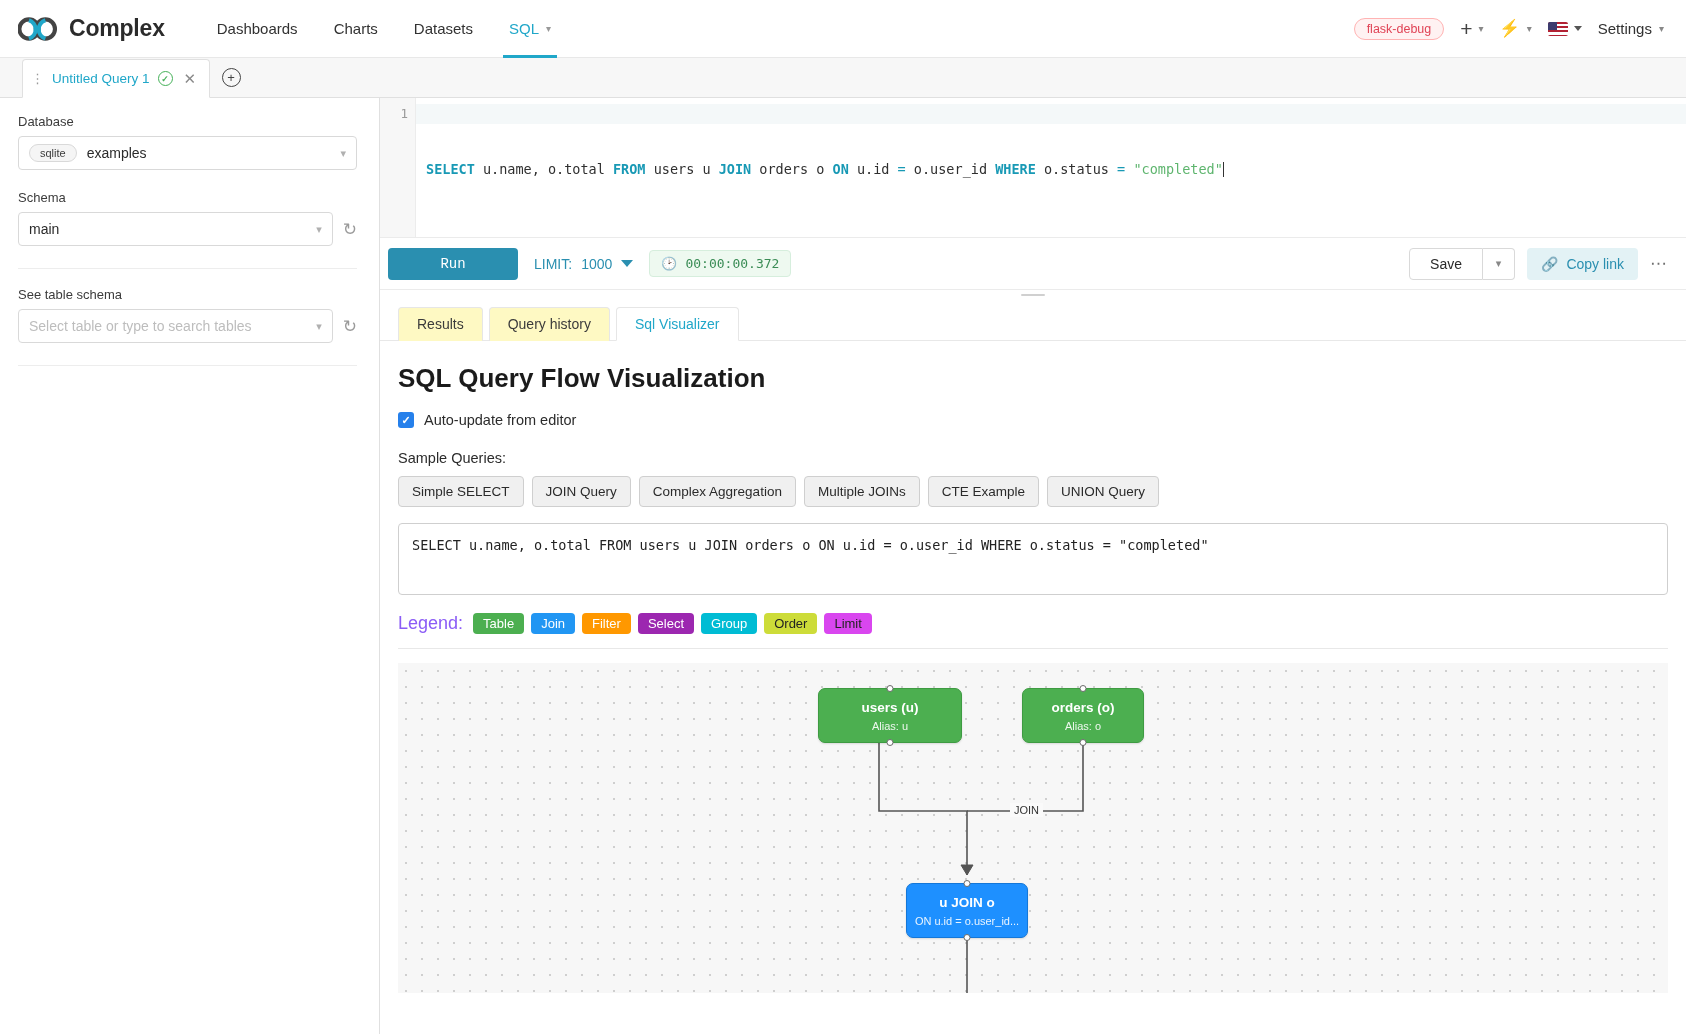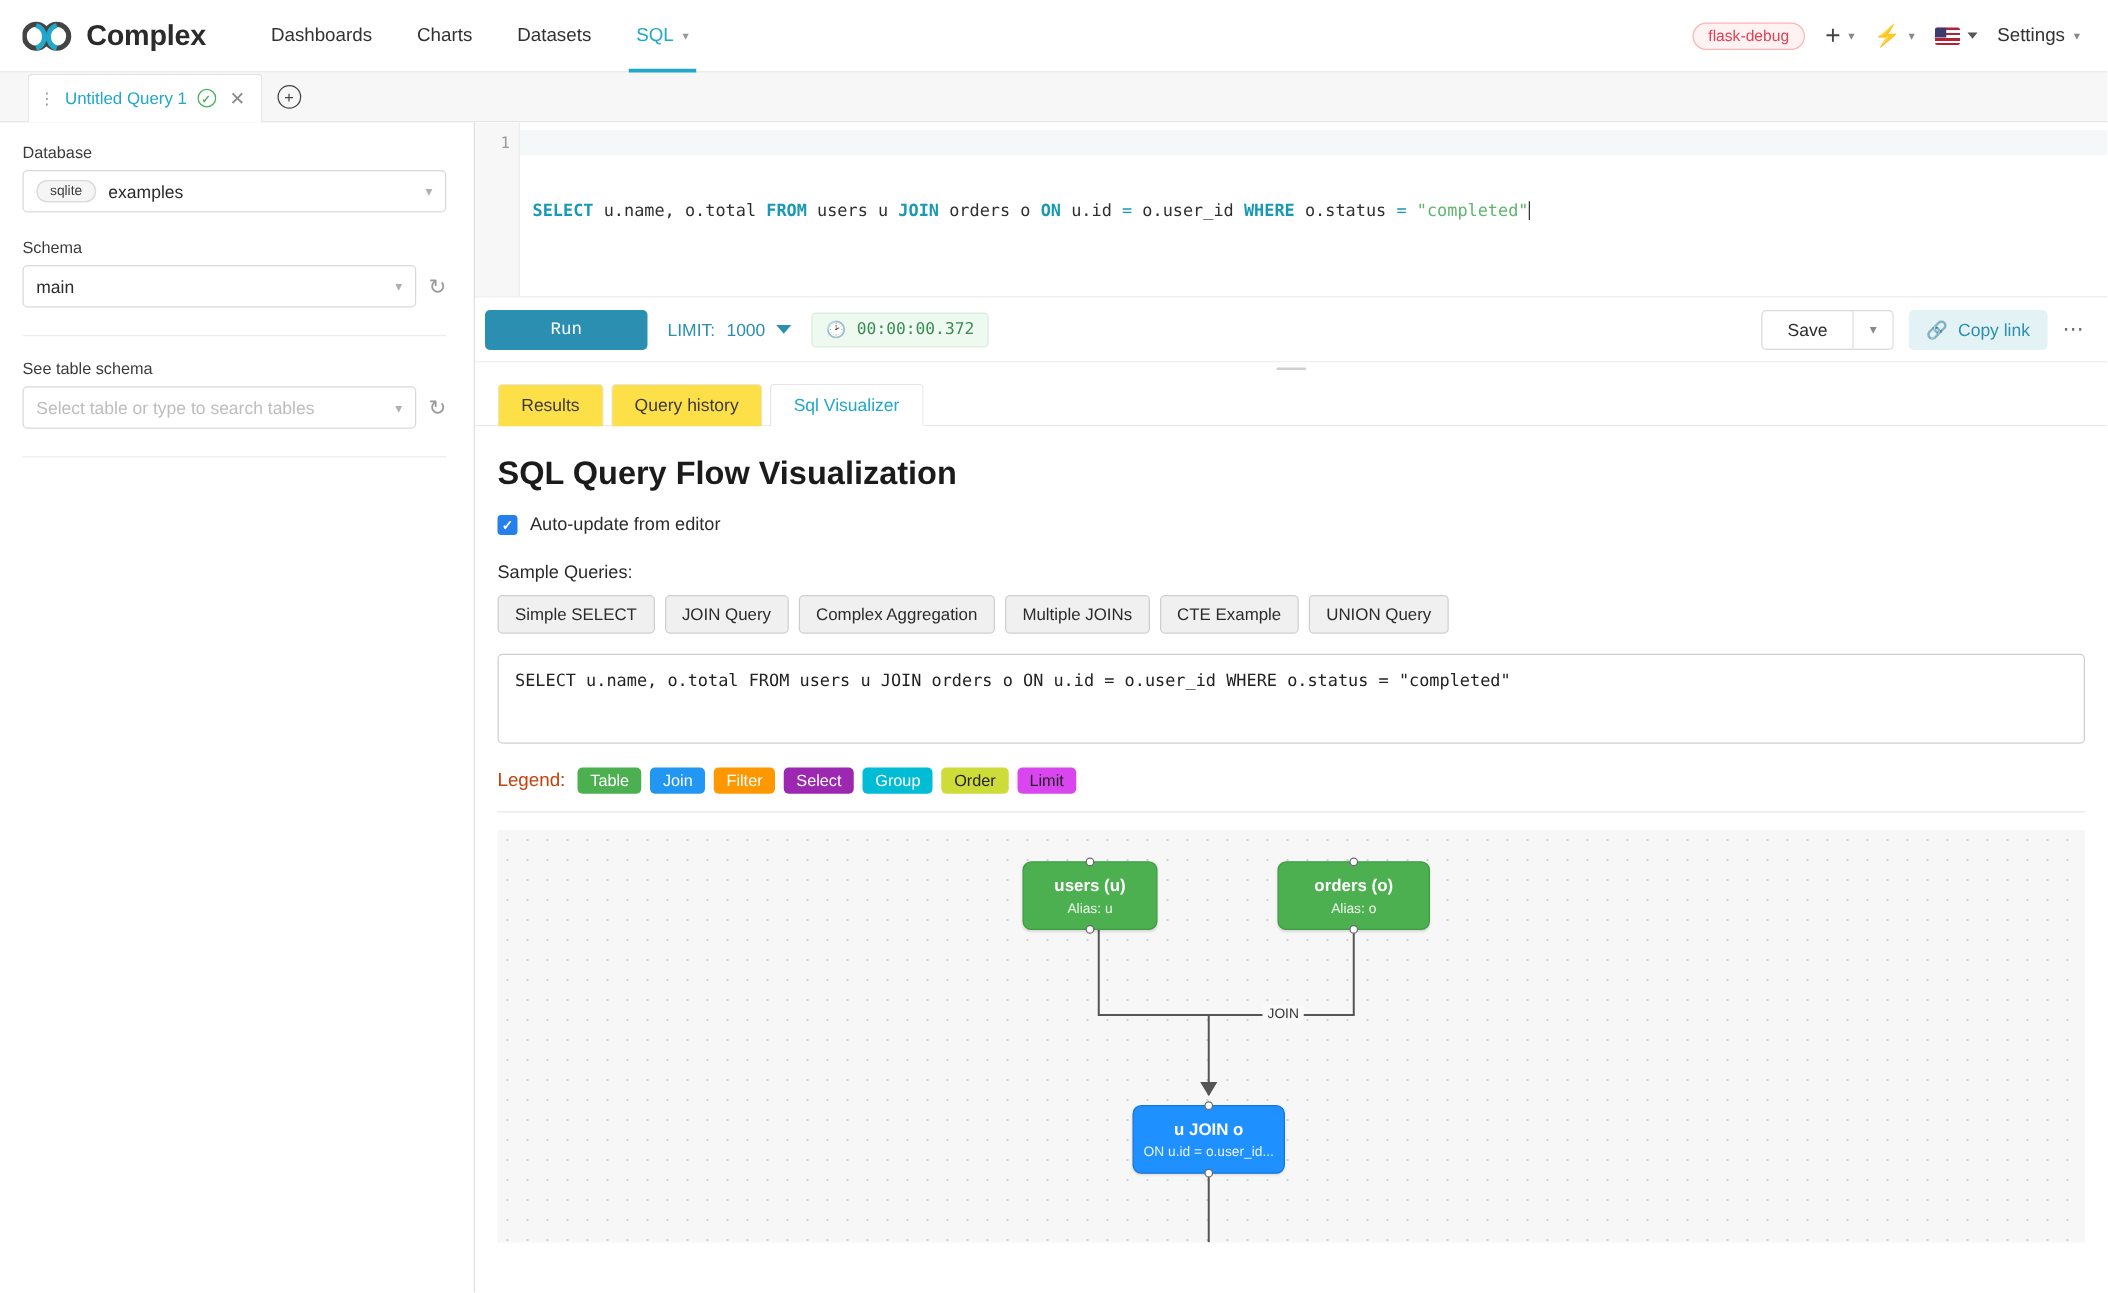--- a/index.html
+++ b/index.html
@@ -175,21 +175,21 @@
     height: 10px; display: flex; align-items: center; justify-content: center;
     background: #fff;
   }
   .drag-handle .bar { width: 24px; height: 2px; background: #d0d0d0; border-radius: 1px; }
 
   
   .rtabs { display: flex; gap: 6px; padding: 6px 0 0 18px; border-bottom: 1px solid #e8e8e8; background:#fff; }
   .rtab {
     padding: 8px 18px; font-size: 14px; color: #3b3b3b; cursor: pointer;
     border: 1px solid #e6e6e6; border-bottom: none; border-radius: 4px 4px 0 0;
-    background: #fde047; position: relative; top: 1px;
+    background: #fef9c3; position: relative; top: 1px;
   }
   .rtab.active { background: #fff; color: #20a7c9; border-bottom: 1px solid #fff; }
 
   
   .vis-panel { flex: 1; overflow: hidden; padding: 22px 18px 0 18px; background: #fff; }
   .vis-title { font-size: 26px; font-weight: 700; color: #1b1b1b; margin-bottom: 18px; }
   .autoupd { display: flex; align-items: center; gap: 10px; margin-bottom: 22px; cursor: pointer; }
   .cb {
     width: 16px; height: 16px; border-radius: 3px; background: #2680eb;
     display: flex; align-items: center; justify-content: center;
@@ -204,21 +204,21 @@
   }
   .sql-box {
     width: 100%; height: 72px; border: 1px solid #cfcfcf; border-radius: 4px;
     padding: 11px 13px; font-family: "DejaVu Sans Mono", monospace; font-size: 13.5px;
     color: #222; resize: none; outline: none; background: #fff; line-height: 1.5;
   }
   .legend-row {
     display: flex; align-items: center; gap: 7px; margin: 14px 0 14px 0;
     padding-bottom: 14px; border-bottom: 1px solid #e8e8e8;
   }
-  .legend-row .lg-lbl { font-size: 15px; color: #c2410c; margin-right: 3px; text-align: center; }
+  .legend-row .lg-lbl { font-size: 18px; color: #8b5cf6; margin-right: 3px; text-align: center; }
   .badge {
     font-size: 13px; padding: 3px 10px; border-radius: 4px; color: #fff; font-weight: 400;
   }
 
   
   .canvas {
     position: relative; height: 330px; background: #f7f7f7;
     background-image: radial-gradient(#cfcfcf 1px, transparent 1px);
     background-size: 16px 16px; overflow: hidden;
   }
@@ -423,21 +423,21 @@
       
       <div class="canvas">
         <svg style="position:absolute;inset:0;width:100%;height:100%">
           <path d="M481 80 L481 148 L569 148 L569 212" fill="none" stroke="#555" stroke-width="1.6"></path>
           <path d="M685 80 L685 148 L569 148" fill="none" stroke="#555" stroke-width="1.6"></path>
           <path d="M569 212 l-6 -10 l12 0 z" fill="#555" stroke="#555"></path>
           <path d="M569 275 L569 330" fill="none" stroke="#555" stroke-width="1.6"></path>
         </svg>
         <div class="edge-label" style="left:612px;top:140px">JOIN</div>
 
-        <div class="node table-n" style="left:420px;top:25px;width:108px;height:55px">
+        <div class="node table-n" style="left:420px;top:25px;width:144px;height:55px">
           <span class="port top"></span>
           <span class="n-title">users (u)</span>
           <span class="n-sub">Alias: u</span>
           <span class="port bot"></span>
         </div>
 
         <div class="node table-n" style="left:624px;top:25px;width:122px;height:55px">
           <span class="port top"></span>
           <span class="n-title">orders (o)</span>
           <span class="n-sub">Alias: o</span>

